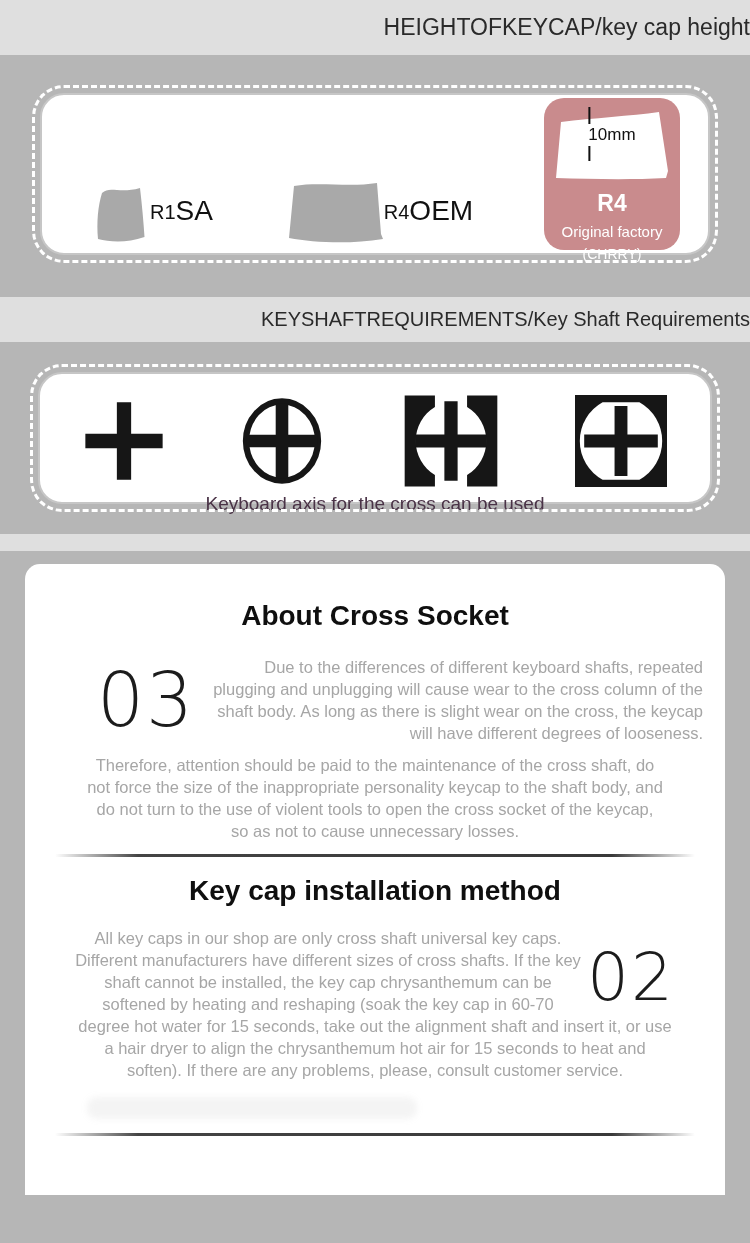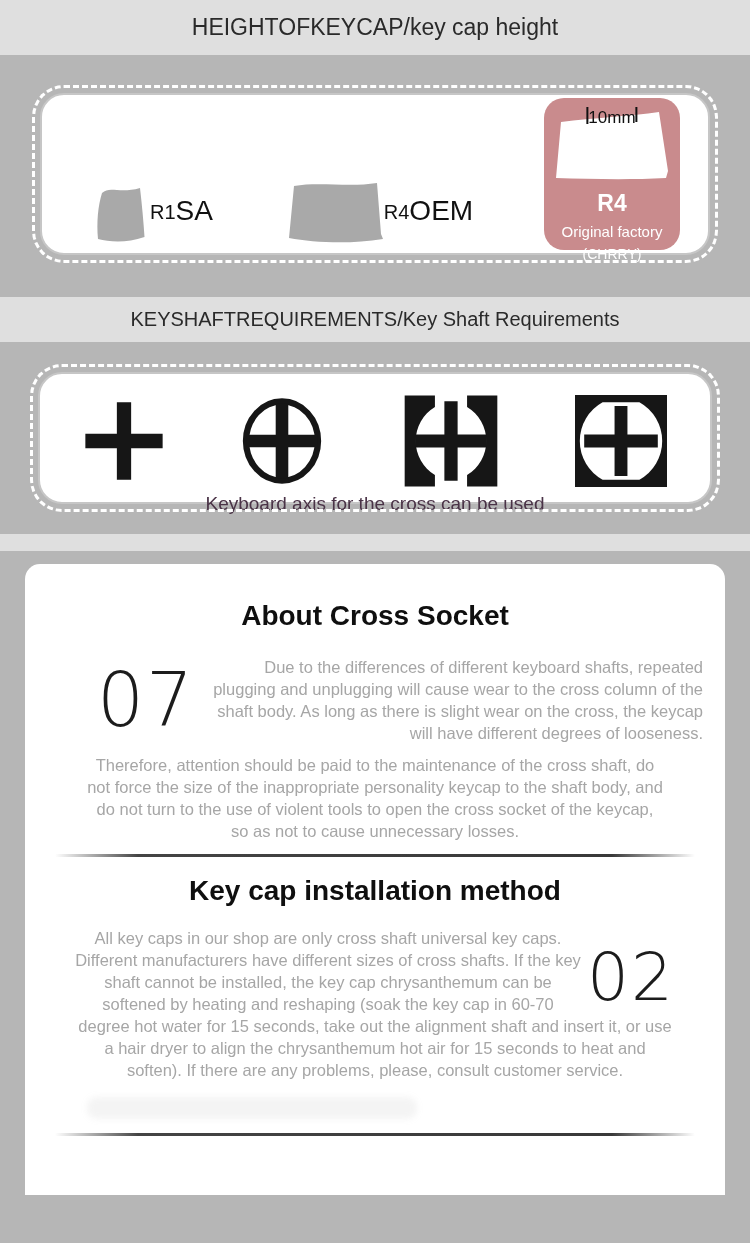--- a/index.html
+++ b/index.html
@@ -7,21 +7,21 @@
   body {
     height:1243px;
     overflow:hidden;
     background:#b6b6b6;
     font-family:"Liberation Sans","DejaVu Sans",sans-serif;
     color:#1a1a1a;
   }
   
   .band {
     background:#dfdfdf;
-    display:flex; align-items:center; justify-content:center;
+    display:flex; align-items:center; justify-content:flex-end;
     color:#2a2a2a;
   }
   .band1 { height:55px; font-size:23px; }
   .band2 { height:45px; font-size:20px; margin-top:42px; }
   .band3 { height:17px; margin-top:30px; }
 
   
   .dashed-box {
     background:#ffffff;
     border:2px solid #c6c6c6;
@@ -48,21 +48,21 @@
     height:152px;
     background:#c98b8d;
     border-radius:20px;
     display:flex; flex-direction:column; align-items:center;
     padding-top:9px;
     color:#ffffff;
   }
   .keycap-visual { position:relative; width:118px; height:80px; }
   .measure {
     position:absolute; left:50%; top:0; transform:translateX(-50%);
-    display:flex; align-items:flex-start;
+    display:flex; flex-direction:column; align-items:flex-start;
   }
   .tick { width:2px; height:17px; background:#111; }
   .tick2 { height:15px; }
   .measure-text { font-size:17px; color:#111; line-height:22px; }
   .hl-row { font-size:23px; font-weight:bold; margin-top:3px; }
   .hl-line1 { font-size:15px; margin-top:6px; }
   .hl-line2 { font-size:14px; margin-top:6px; }
 
   .box2 {
     margin:30px 38px 0;
@@ -228,21 +228,21 @@
   <div class="caption">Keyboard axis for the cross can be used</div>
 </div>
 
 <div class="band band3"></div>
 
 <div class="card">
 
   <div class="section-title">About Cross Socket</div>
 
   <div class="block01">
-    <div class="big-num">07</div>
+    <div class="big-num">03</div>
     <p class="muted">Due to the differences of different keyboard shafts, repeated plugging and unplugging will cause wear to the cross column of the shaft body. As long as there is slight wear on the cross, the keycap will have different degrees of looseness.</p>
   </div>
 
   <p class="muted para2">Therefore, attention should be paid to the maintenance of the cross shaft, do not force the size of the inappropriate personality keycap to the shaft body, and do not turn to the use of violent tools to open the cross socket of the keycap, so as not to cause unnecessary losses.</p>
 
   <div class="divider"></div>
 
   <div class="section-title second">Key cap installation method</div>
 
   <div class="block02">

